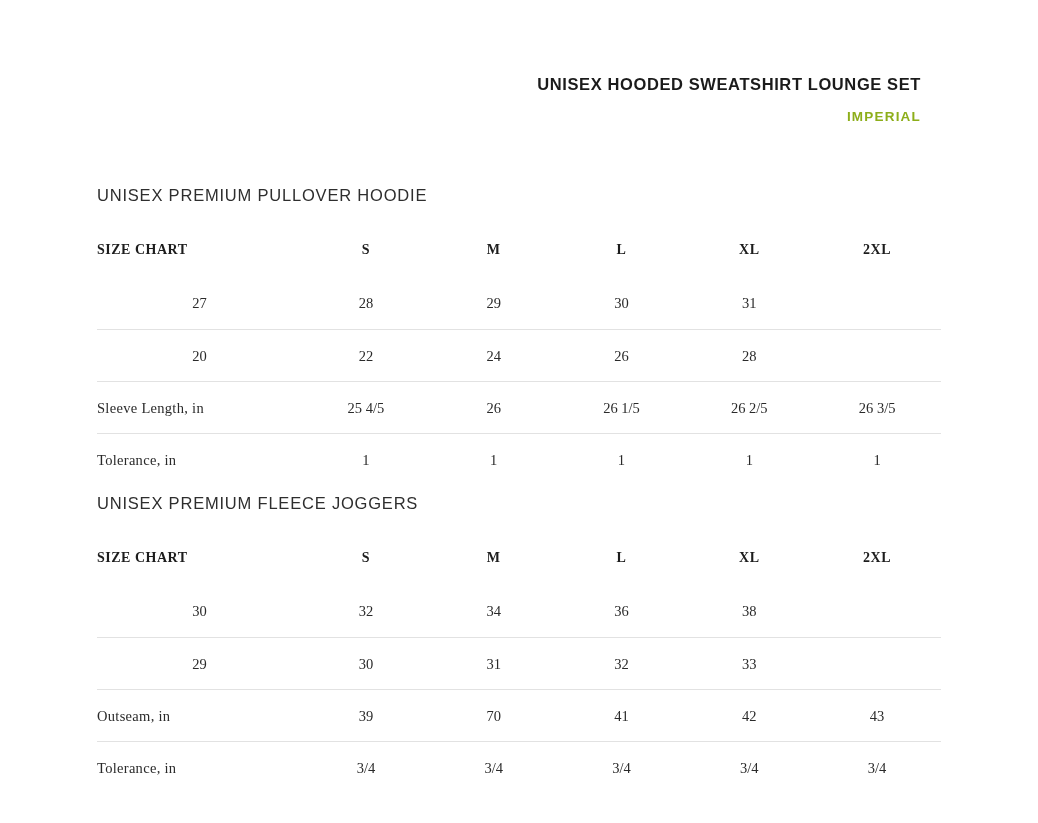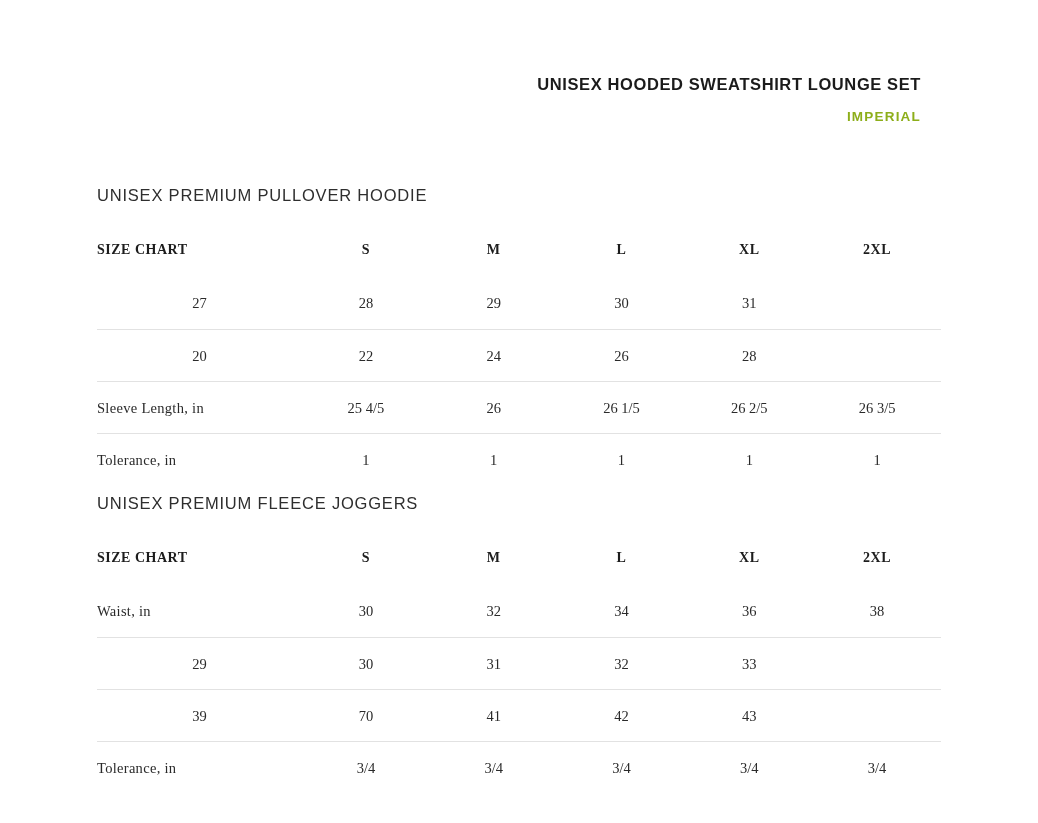--- a/index.html
+++ b/index.html
@@ -128,35 +128,35 @@
     <h2 class="section-title">UNISEX PREMIUM FLEECE JOGGERS</h2>
     <div class="grid header-row">
           <div class="cell head first">SIZE CHART</div>
           <div class="cell head">S</div>
           <div class="cell head">M</div>
           <div class="cell head">L</div>
           <div class="cell head">XL</div>
           <div class="cell head">2XL</div>
         </div>
   <div class="grid data-row">
-          <div class="cell label">Waist, in</div>
           <div class="cell value">30</div>
           <div class="cell value">32</div>
           <div class="cell value">34</div>
           <div class="cell value">36</div>
           <div class="cell value">38</div>
         </div>
         <div class="grid data-row">
           <div class="cell value">29</div>
           <div class="cell value">30</div>
           <div class="cell value">31</div>
           <div class="cell value">32</div>
           <div class="cell value">33</div>
         </div>
         <div class="grid data-row">
+          <div class="cell label">Outseam, in</div>
           <div class="cell value">39</div>
           <div class="cell value">70</div>
           <div class="cell value">41</div>
           <div class="cell value">42</div>
           <div class="cell value">43</div>
         </div>
         <div class="grid data-row">
           <div class="cell label">Tolerance, in</div>
           <div class="cell value">3/4</div>
           <div class="cell value">3/4</div>

